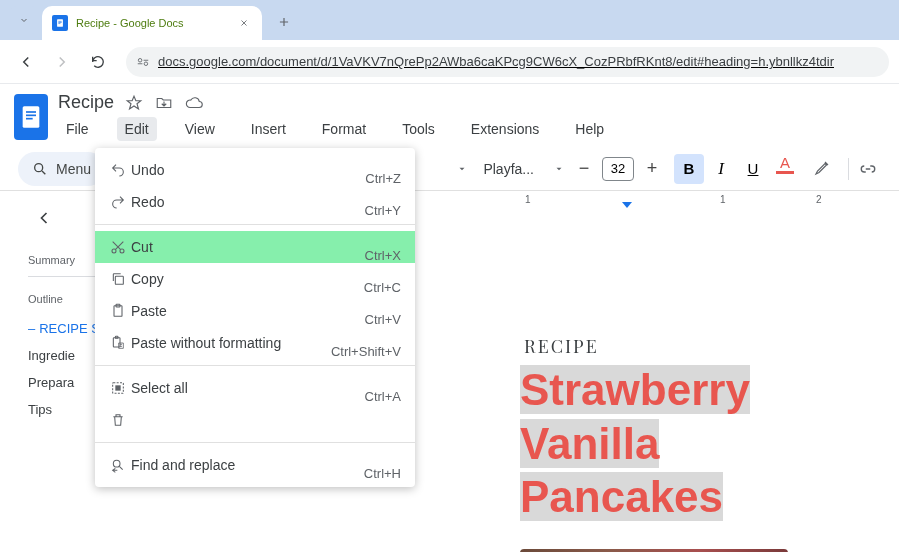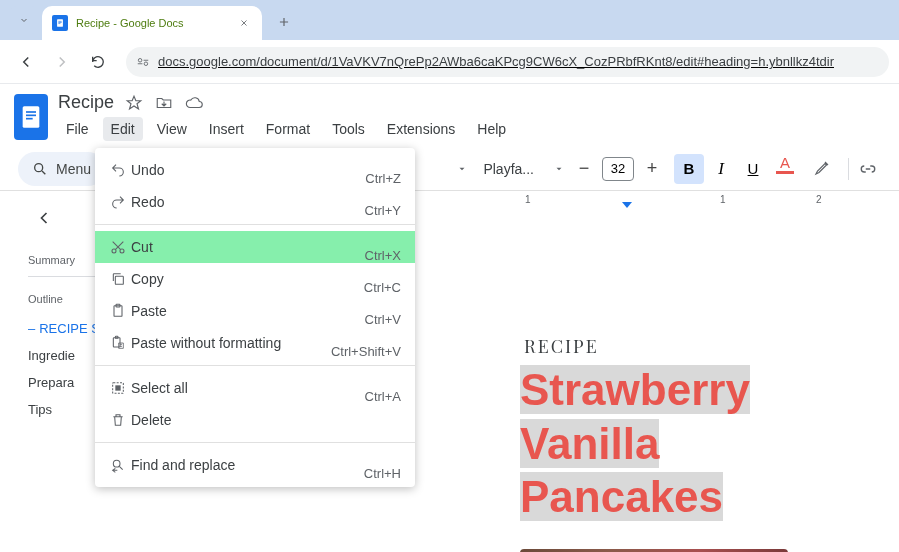--- a/index.html
+++ b/index.html
@@ -20,21 +20,21 @@
   .url-wrap { flex:1; display:flex; align-items:center; background:#f1f3f4; border-radius: 16px; height:30px; padding:0 10px; margin-left:8px; gap:8px;text-decoration:underline;}
   .url { font-size:13px; color:#3c4043; white-space:nowrap; overflow:hidden; }
 
   
   .docs-hdr { padding: 8px 14px 0 14px; display:flex; align-items:flex-start; gap:10px; }
   .docs-logo { width:34px; height:46px; background:#1a73e8; border-radius:4px; display:flex; align-items:center; justify-content:center; margin-top:2px;}
   .doc-title-row { display:flex; align-items:center; gap:10px; }
   .doc-title { font-size:18px; color:#3c4043; }
   .title-icons { display:flex; gap:10px; color:#5f6368;}
   .icon-btn { width:20px; height:20px; display:flex; align-items:center; justify-content:center; cursor:pointer;}
-  .menus { display:flex; gap:6px; margin-top:4px;}
+  .menus { display:flex; gap:20px; margin-top:4px;}
   .menu-item { font-size:14px; color:#3c4043; padding:4px 8px; border-radius:4px; cursor:pointer;}
   .menu-item.active { background:#e8eaed;}
 
   
   .tool-strip { height:44px; margin-top:6px; padding:0 18px; display:flex; align-items:center; border-bottom:1px solid #e0e0e0;}
   .menus-pill { background:#edf2fa; border-radius:20px; height:34px; display:flex; align-items:center; padding:0 14px; gap:8px; color:#444746; cursor:pointer;}
   .menus-pill span { font-size:14px;}
   .tool-spacer { width: 370px;}
   .dd-arrow { color:#5f6368; padding:0 8px; cursor:pointer;}
   .font-sel { display:flex; align-items:center; gap:20px; padding:0 8px; cursor:pointer; font-size:14px; color:#3c4043;}
@@ -304,21 +304,20 @@
       </span>
       <span class="em-label">Select all</span>
       <span class="em-sc">Ctrl+A</span>
     </div>
     <div class="em-row">
       <span class="em-icon">
         <svg width="16" height="16" viewBox="0 0 24 24">
           <path d="M5 7h14M9 7V4h6v3M7 7l1 13h8l1-13" fill="none" stroke="#5f6368" stroke-width="1.6"></path>
         </svg>
       </span>
-      <span class="em-label">Delete</span>
       <span class="em-sc"></span>
     </div>
     <div class="em-sep"></div>
     <div class="em-row">
       <span class="em-icon">
         <svg width="16" height="16" viewBox="0 0 24 24">
           <circle cx="10" cy="10" r="5" fill="none" stroke="#5f6368" stroke-width="1.6"></circle>
           <path d="M14 14l5 5M4 20h7M8 17l-4 3 4 3" fill="none" stroke="#5f6368" stroke-width="1.6"></path>
         </svg>
       </span>

